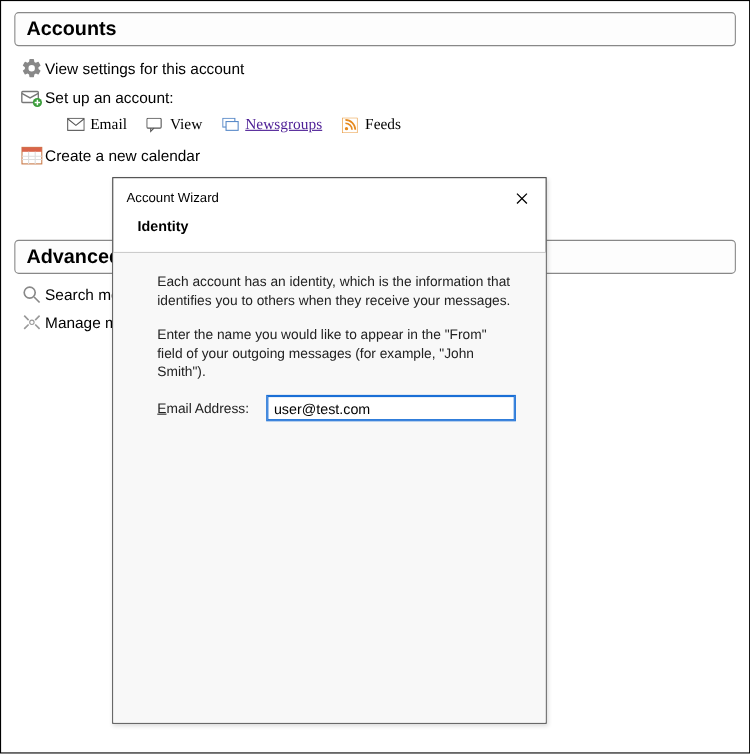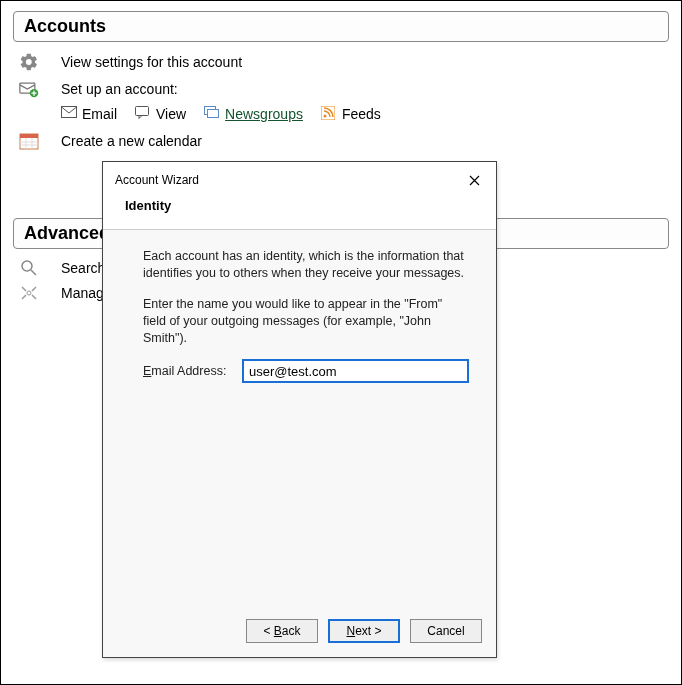--- a/index.html
+++ b/index.html
@@ -4,27 +4,27 @@
 <style>
 * { box-sizing: border-box; margin: 0; padding: 0; }
 body { font-family: "Segoe UI", Tahoma, sans-serif; font-size: 13px; color: #000; background: #fff; width: 682px; height: 685px; overflow: hidden; position: relative; border: 1px solid #000; }
 
 .page { padding: 10px 12px; }
 
 .section-header { border: 1px solid #888; border-radius: 4px; padding: 4px 10px; font-weight: bold; font-size: 18px; margin-bottom: 10px; background: #fdfdfd; }
 
 .row { display: flex; align-items: center; margin: 8px 0 8px 4px; }
 .row-icon { width: 24px; display: flex; justify-content: center; }
-.row-text { margin-left: 20px; font-size: 14px; }
+.row-text { margin-left: 0; font-size: 14px; }
 
 .setup-items { margin: 4px 0 10px 48px; display: flex; gap: 18px; align-items: center; }
-.setup-item { display: inline-flex; gap: 5px; font-size: 14px; cursor: pointer; }
+.setup-item { display: inline-flex; align-items: center; gap: 5px; font-size: 14px; cursor: pointer; font-family: Liberation Serif, serif; }
 .setup-item .mini-icon { width: 16px; height: 14px; display: inline-flex; }
 
-.link { color: #14532d; text-decoration: underline; }
+.link { color: #4c1d95; text-decoration: underline; }
 
 .dialog { position: absolute; left: 101px; top: 160px; width: 395px; height: 497px; background: #fff; border: 1px solid #444; box-shadow: 1px 2px 4px rgba(0,0,0,0.15); display: flex; flex-direction: column; }
 .dialog-titlebar { display: flex; align-items: center; justify-content: space-between; padding: 6px 10px 4px 12px; font-size: 12px; }
 .dialog-close { width: 24px; height: 24px; display: flex; align-items: center; justify-content: center; cursor: pointer; font-size: 14px; }
 .dialog-subtitle { font-weight: bold; padding: 2px 14px 16px 22px; border-bottom: 1px solid #ccc; font-size: 13px; }
 .dialog-body { flex: 1; background: #f8f8f8; padding: 18px 28px 12px 40px; font-size: 12.5px; color: #222; }
 .dialog-body p { margin-bottom: 14px; line-height: 1.35; max-width: 380px; }
 
 .form-row { display: flex; align-items: center; margin-bottom: 14px; }
 .form-label { width: 100px; font-size: 12.5px; }
@@ -155,18 +155,13 @@
   </div>
   <div class="dialog-subtitle">Identity</div>
   <div class="dialog-body">
     <p>Each account has an identity, which is the information that identifies you to others when they receive your messages.</p>
     <p>Enter the name you would like to appear in the "From" field of your outgoing messages (for example, "John Smith").</p>
     <div class="form-row">
       <label class="form-label"><span style="text-decoration:underline">E</span>mail Address:</label>
       <input class="form-input focused" type="text" value="user@test.com" style="">
     </div>
   </div>
-  <div class="dialog-footer">
-    <button class="btn">&lt; <span class="u">B</span>ack</button>
-    <button class="btn default"><span class="u">N</span>ext &gt;</button>
-    <button class="btn">Cancel</button>
-  </div>
 </div>
 
 </body></html>

